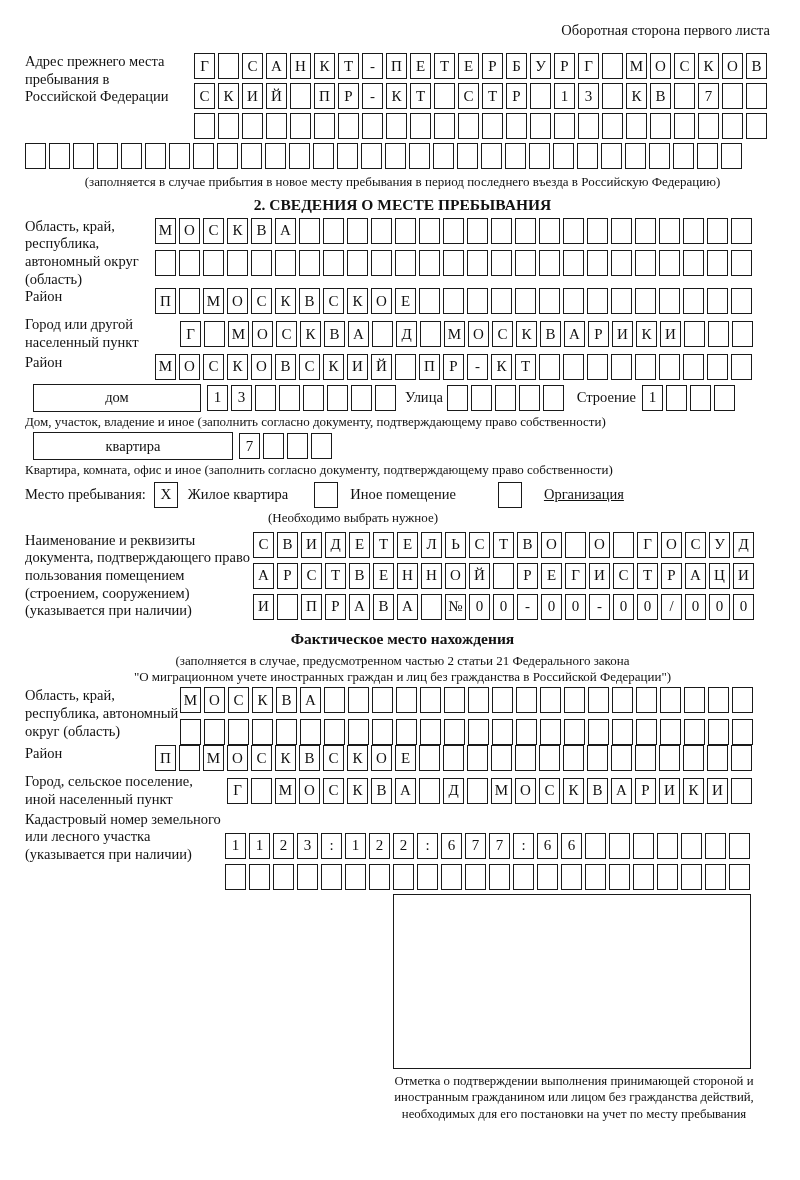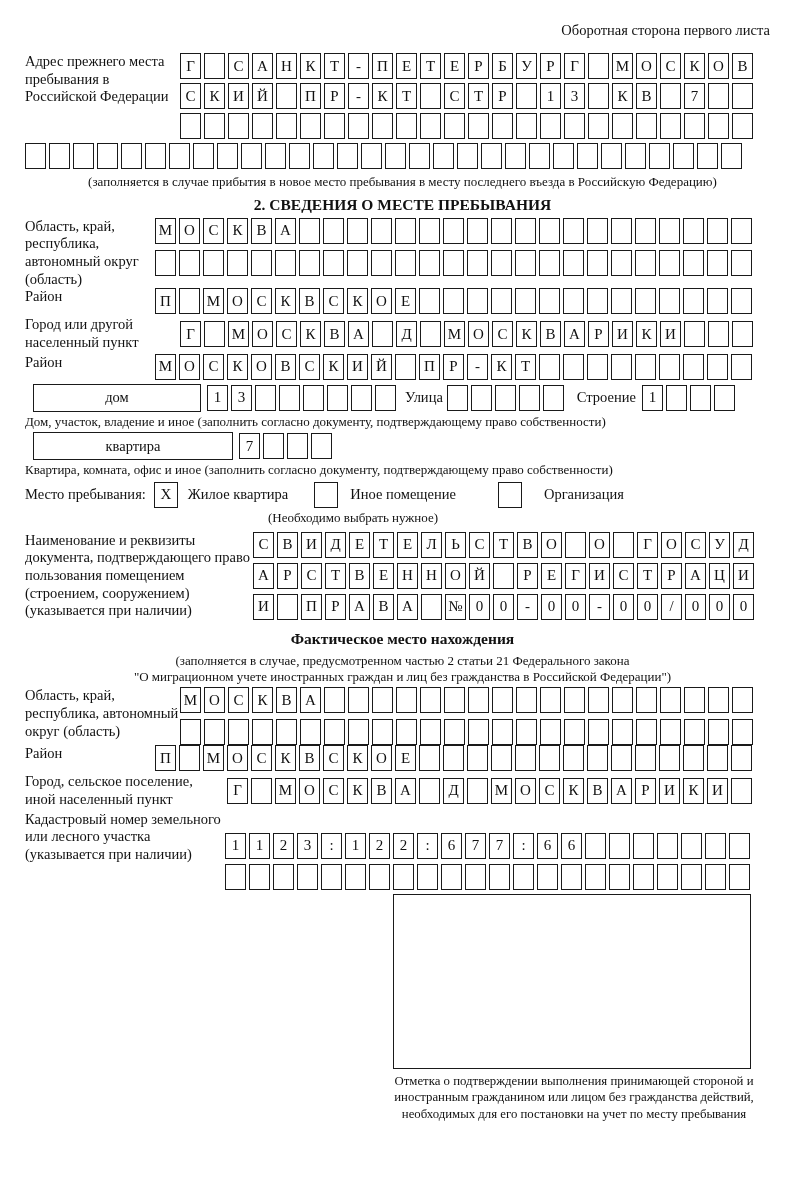--- a/index.html
+++ b/index.html
@@ -45,21 +45,21 @@
   }
   .stamp-wrap{margin-left:368px;width:362px;}
   .caption{font-size:12.8px;line-height:1.3;text-align:center;margin-top:4px;}
   .gap2{margin-top:2px;} .gap3{margin-top:3px;} .gap4{margin-top:4px;} .gap5{margin-top:5px;} .gap6{margin-top:6px;}
 </style>
 </head>
 <body>
 
 <div class="hdr">Оборотная сторона первого листа</div>
 
-<div class="group" style="margin-top:14px;">
+<div class="group" style="margin-top:14px;gap:14px;">
   <div class="lbl w155">Адрес прежнего места пребывания в Российской Федерации</div>
   <div class="rows" style="gap:4px;">
     <div class="cellrow">
         <div class="cell">Г</div>
         <div class="cell"></div>
         <div class="cell">С</div>
         <div class="cell">А</div>
         <div class="cell">Н</div>
         <div class="cell">К</div>
         <div class="cell">Т</div>
@@ -160,21 +160,21 @@
     <div class="cell"></div>
     <div class="cell"></div>
     <div class="cell"></div>
     <div class="cell"></div>
     <div class="cell"></div>
     <div class="cell"></div>
     <div class="cell"></div>
     <div class="cell"></div>
     <div class="cell"></div>
   </div>
-<div class="note centered gap5">(заполняется в случае прибытия в новое место пребывания в месту последнего въезда в Российскую Федерацию)</div>
+<div class="note centered gap5">(заполняется в случае прибытия в новое месту пребывания в период последнего въезда в Российскую Федерацию)</div>
 
 <div class="sect-title gap6">2. СВЕДЕНИЯ О МЕСТЕ ПРЕБЫВАНИЯ</div>
 
 <div class="group gap4">
   <div class="lbl w130">Область, край, республика, автономный округ (область)</div>
   <div class="rows" style="gap:6px;">
     <div class="cellrow">
         <div class="cell">М</div>
         <div class="cell">О</div>
         <div class="cell">С</div>
@@ -364,21 +364,21 @@
 </div>
 <div class="note gap2">Квартира, комната, офис и иное (заполнить согласно документу, подтверждающему право собственности)</div>
 
 <div class="mesto-row gap4">
   <div class="inline-lbl">Место пребывания:</div>
   <div class="chk" style="margin-left:8px;">X</div>
   <div class="inline-lbl" style="margin-left:10px;">Жилое квартира</div>
   <div class="chk" style="margin-left:26px;"></div>
   <div class="inline-lbl" style="margin-left:12px;">Иное помещение</div>
   <div class="chk" style="margin-left:42px;"></div>
-  <div class="inline-lbl" style="margin-left:22px;">Организация</div>
+  <div class="inline-lbl" style="margin-left:22px;text-decoration:underline;">Организация</div>
 </div>
 <div class="note gap2" style="margin-left:243px;">(Необходимо выбрать нужное)</div>
 
 <div class="group gap6">
   <div class="lbl w225">Наименование и реквизиты документа, подтверждающего право пользования помещением (строением, сооружением) (указывается при наличии)</div>
   <div class="rows" style="gap:5px;">
     <div class="cellrow">
         <div class="cell">С</div>
         <div class="cell">В</div>
         <div class="cell">И</div>

